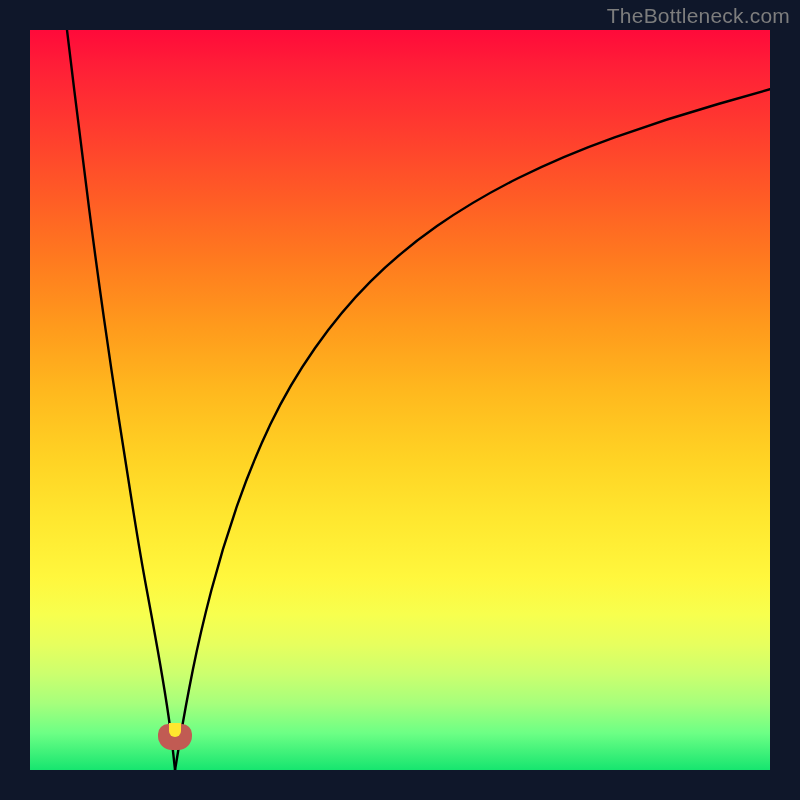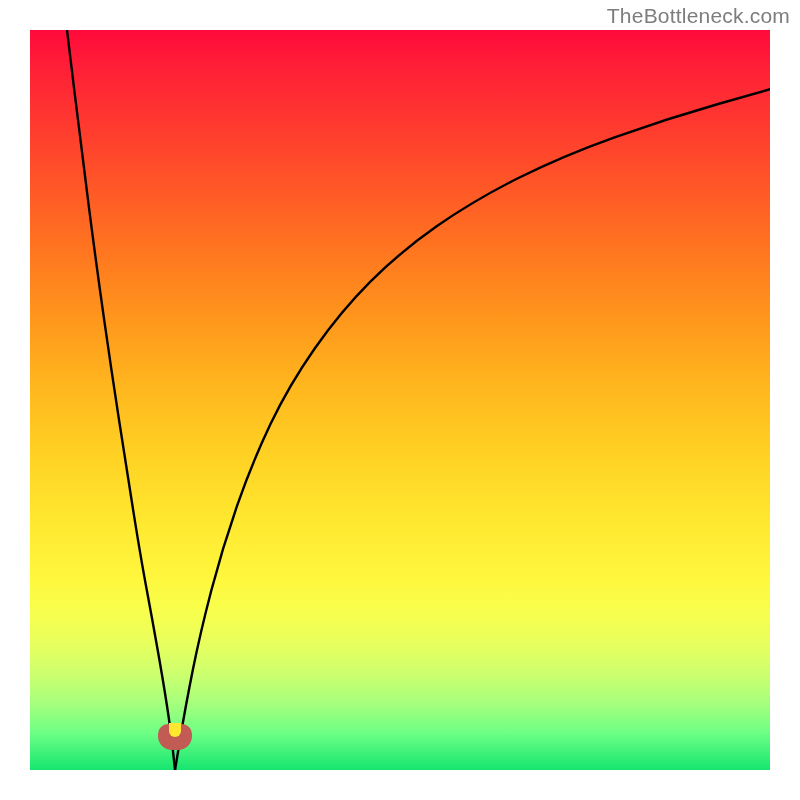--- a/index.html
+++ b/index.html
@@ -10,21 +10,21 @@
     overflow: hidden;
     background: #000;
     font-family: Arial, Helvetica, sans-serif;
   }
   .frame {
     position: absolute;
     left: 0;
     top: 0;
     width: 800px;
     height: 800px;
-    background: #ffffff;
+    background: #0f172a;
   }
   .plot {
     position: absolute;
     left: 30px;
     top: 30px;
     width: 740px;
     height: 740px;
     overflow: hidden;
   }
   .gradient {

